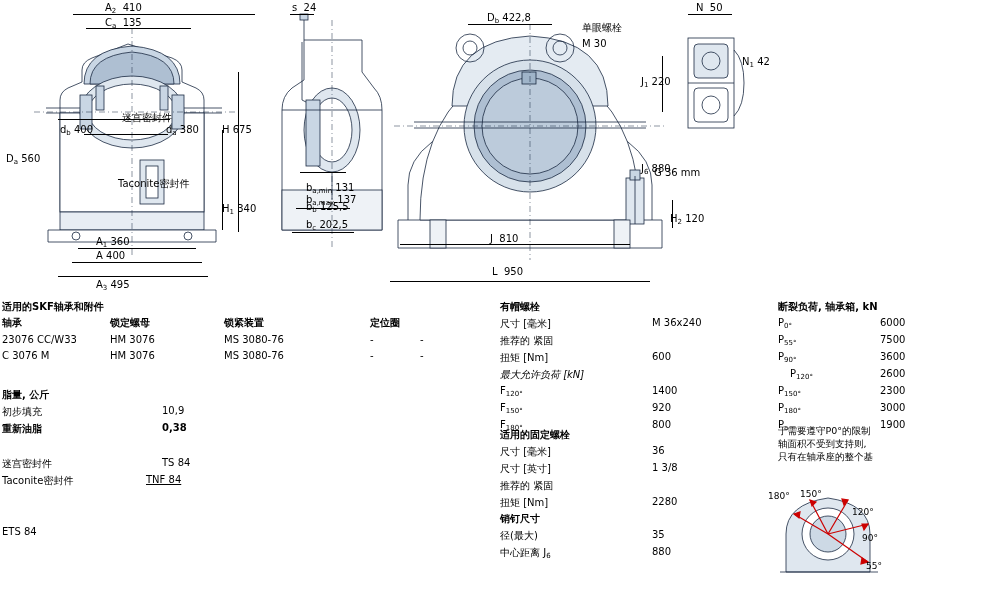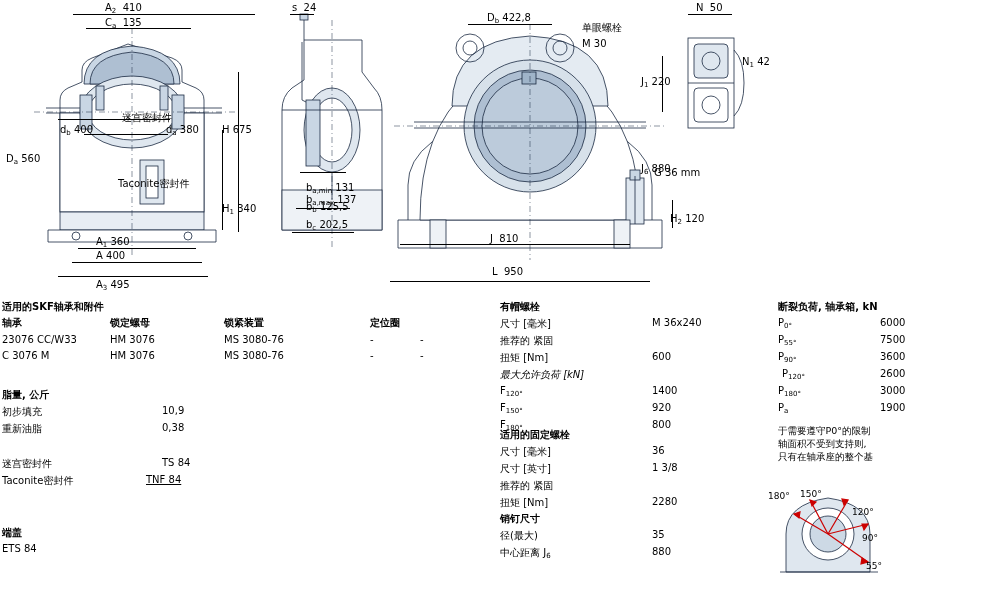--- a/index.html
+++ b/index.html
@@ -216,42 +216,39 @@
 </div>
 
 <div class="tbl" style="left:2px;top:388px;width:260px;">
   <div class="row" style="height:17px;">
     <div class="c bold" style="left:0;">脂量, 公斤</div>
   </div>
   <div class="row" style="height:17px;">
     <div class="c" style="left:0;">初步填充</div>
     <div class="c" style="left:160px;">10,9</div>
   </div>
-  <div class="row" style="height:17px;">
+  <div class="row" style="height:17px;font-weight:bold;">
     <div class="c" style="left:0;">重新油脂</div>
     <div class="c" style="left:160px;">0,38</div>
   </div>
 </div>
 
 <div class="tbl" style="left:2px;top:457px;width:260px;">
   <div class="row" style="height:17px;">
     <div class="c" style="left:0;">迷宫密封件</div>
     <div class="c" style="left:160px;">TS 84</div>
   </div>
   <div class="row" style="height:17px;">
     <div class="c" style="left:0;">Taconite密封件</div>
     <div class="c" style="left:144px;text-decoration:underline;">TNF 84</div>
   </div>
 </div>
 
 <div class="tbl" style="left:2px;top:526px;width:260px;">
   <div class="row" style="height:17px;">
-    <div class="c bold" style="left:0;">端盖</div>
-  </div>
-  <div class="row" style="height:17px;">
     <div class="c" style="left:0;">ETS 84</div>
   </div>
 </div>
 
 <div class="tbl" style="left:500px;top:300px;width:260px;">
   <div class="row" style="height:17px;">
     <div class="c bold" style="left:0;">有帽螺栓</div>
   </div>
   <div class="row" style="height:17px;">
     <div class="c" style="left:0;">尺寸 [毫米]</div>
@@ -329,22 +326,26 @@
   </div>
   <div class="row" style="height:17px;">
     <div class="c" style="left:0;">P<span class="sub">55°</span></div>
     <div class="c" style="left:102px;">7500</div>
   </div>
   <div class="row" style="height:17px;">
     <div class="c" style="left:0;">P<span class="sub">90°</span></div>
     <div class="c" style="left:102px;">3600</div>
   </div>
   <div class="row" style="height:17px;">
-    <div class="c" style="left:4px;text-align:center;">P<span class="sub">120°</span></div>
+    <div class="c" style="left:12px;text-align:center;">P<span class="sub">120°</span></div>
     <div class="c" style="left:102px;">2600</div>
+  </div>
+  <div class="row" style="height:17px;">
+    <div class="c" style="left:0;">P<span class="sub">150°</span></div>
+    <div class="c" style="left:102px;">2300</div>
   </div>
   <div class="row" style="height:17px;">
     <div class="c" style="left:0;">P<span class="sub">180°</span></div>
     <div class="c" style="left:102px;">3000</div>
   </div>
   <div class="row" style="height:17px;">
     <div class="c" style="left:0;">P<span class="sub">a</span></div>
     <div class="c" style="left:102px;">1900</div>
   </div>
 </div>

